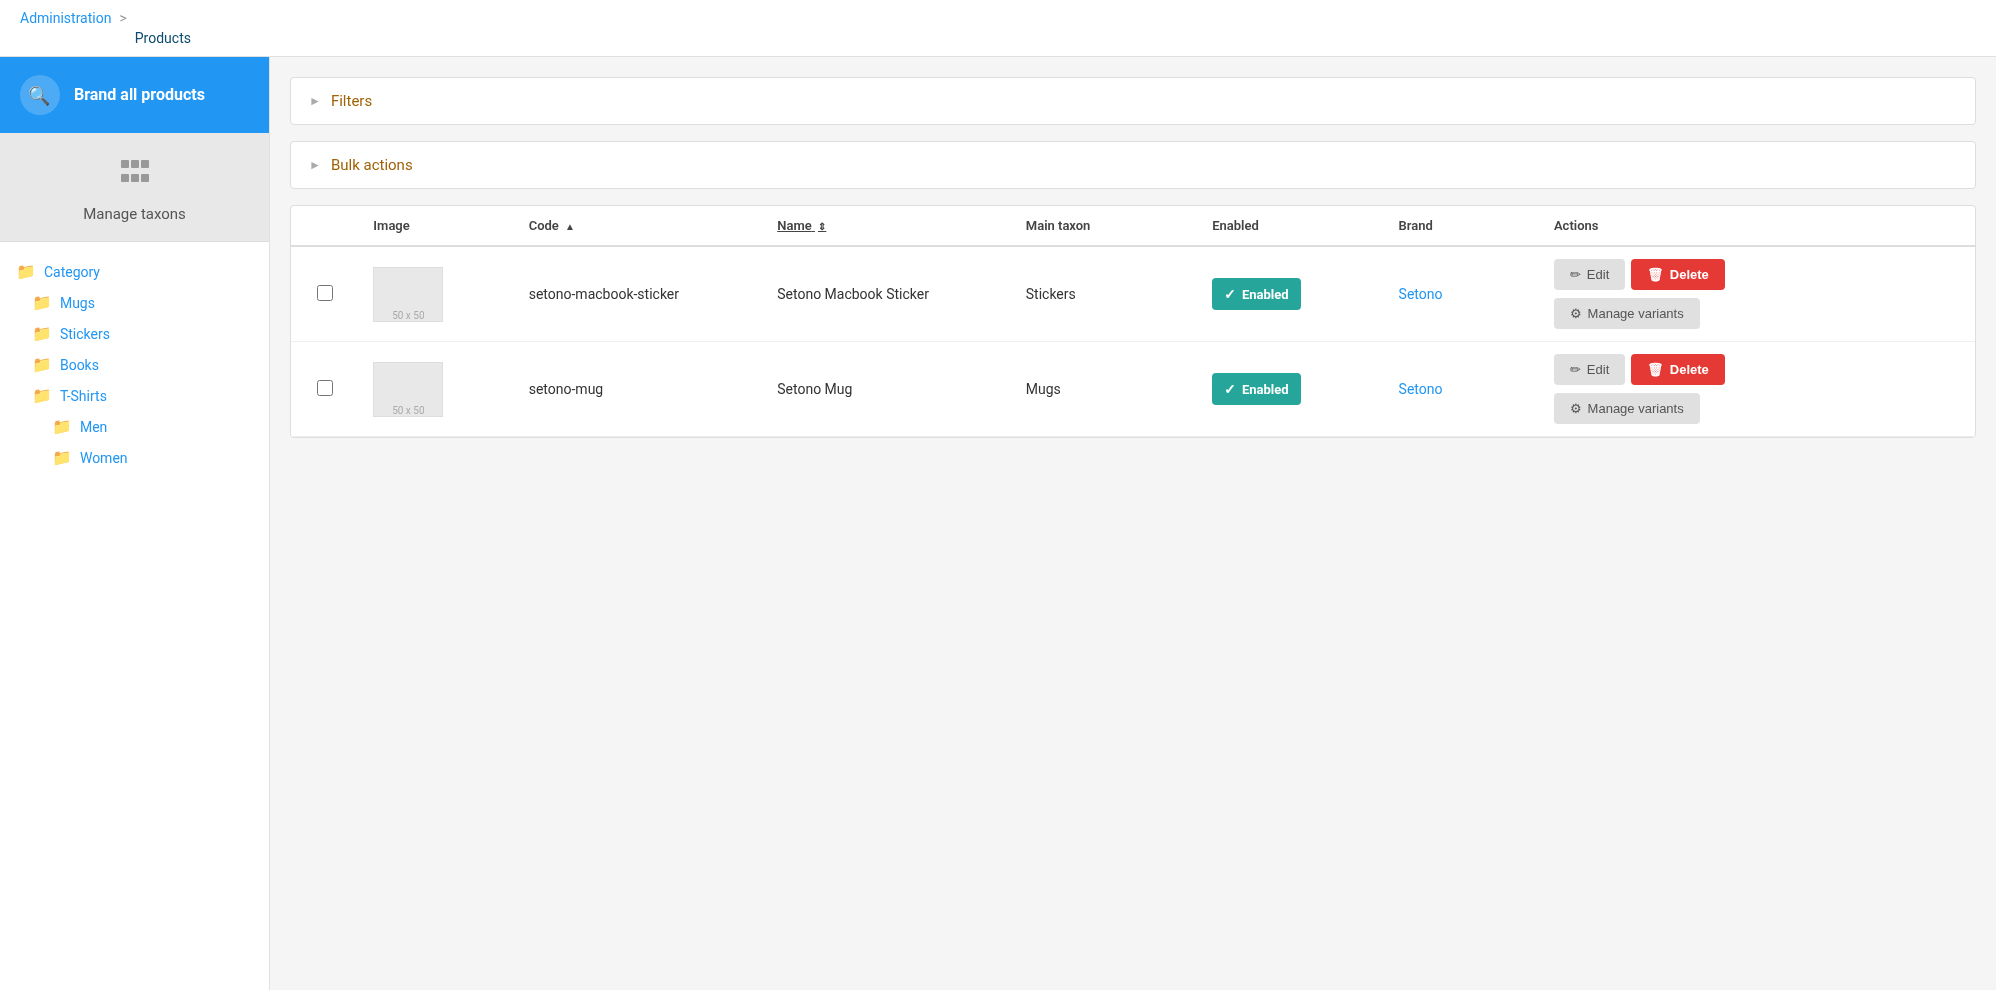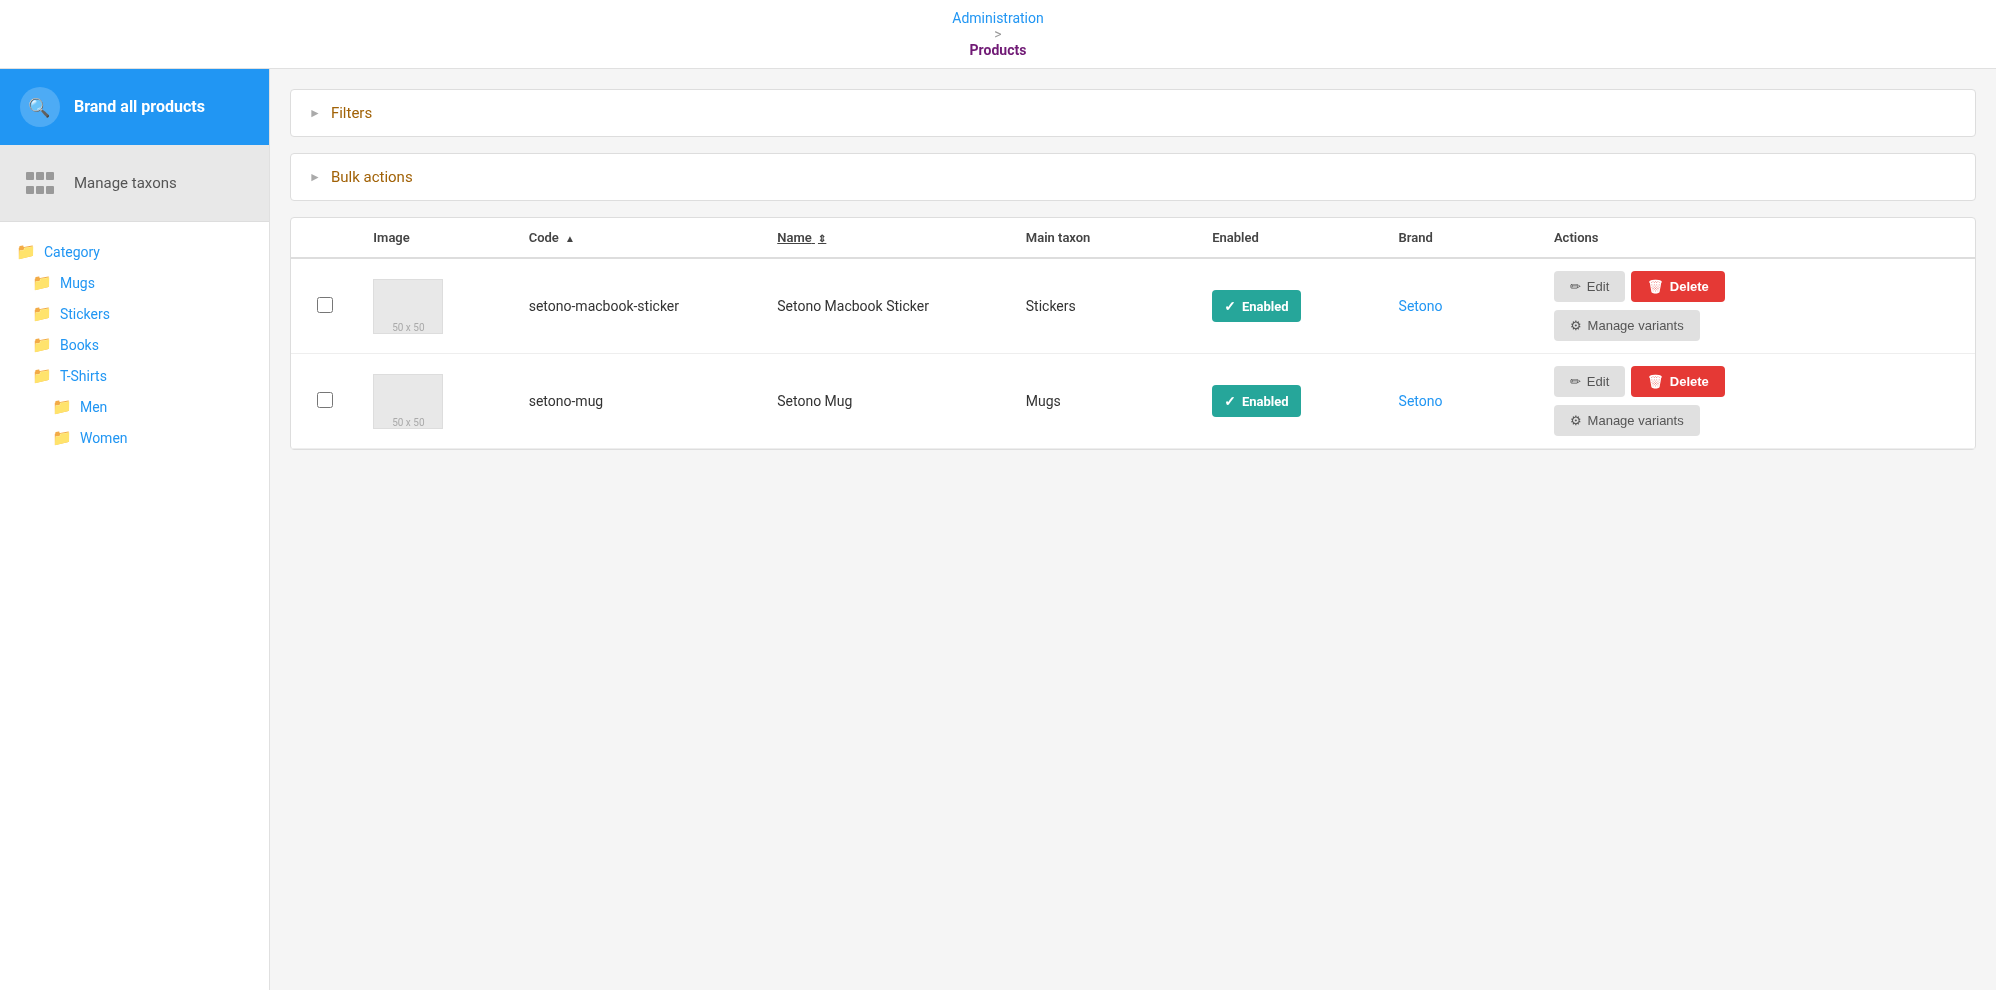--- a/index.html
+++ b/index.html
@@ -1,21 +1,21 @@
 <!DOCTYPE html>
 <html><head>
   <meta charset="utf-8">
   <style>
     * { box-sizing: border-box; margin: 0; padding: 0; }
     body { font-family: -apple-system, BlinkMacSystemFont, 'Segoe UI', Roboto, sans-serif; background: #f5f5f5; color: #333; font-size: 14px; }
 
-    .breadcrumb { display: flex; align-items: center; padding: 10px 20px; background: #fff; border-bottom: 1px solid #e0e0e0; font-size: 14px; flex-direction: column; }
+    .breadcrumb { display: flex; padding: 10px 20px; background: #fff; border-bottom: 1px solid #e0e0e0; font-size: 14px; }
     .breadcrumb a { color: #2196F3; text-decoration: none; }
     .breadcrumb .separator { margin: 0 8px; color: #999; }
-    .breadcrumb .current { font-weight: bold; color: #701a75; }
+    .breadcrumb .current { font-weight: normal; color: #0c4a6e; margin-top: 20px; }
 
     .layout { display: flex; min-height: calc(100vh - 41px); }
 
     .sidebar { width: 270px; min-width: 270px; background: #fff; border-right: 1px solid #e0e0e0; }
 
     .sidebar-browse {
       background: #2196F3;
       color: #fff;
       padding: 18px 20px;
       display: flex;
@@ -34,20 +34,21 @@
 
     .sidebar-manage {
       background: #e8e8e8;
       color: #555;
       padding: 18px 20px;
       display: flex;
       align-items: center;
       gap: 14px;
       cursor: pointer;
       border-bottom: 1px solid #ddd;
+      flex-direction: column;
     }
     .sidebar-manage .icon-wrap {
       width: 40px; height: 40px;
       display: flex; align-items: center; justify-content: center;
       font-size: 20px; color: #888;
     }
     .sidebar-manage .label { font-size: 15px; color: #555; }
 
     .sidebar-tree { padding: 14px 0; }
     .tree-item { padding: 6px 16px 6px 16px; display: flex; align-items: center; gap: 8px; cursor: pointer; }

